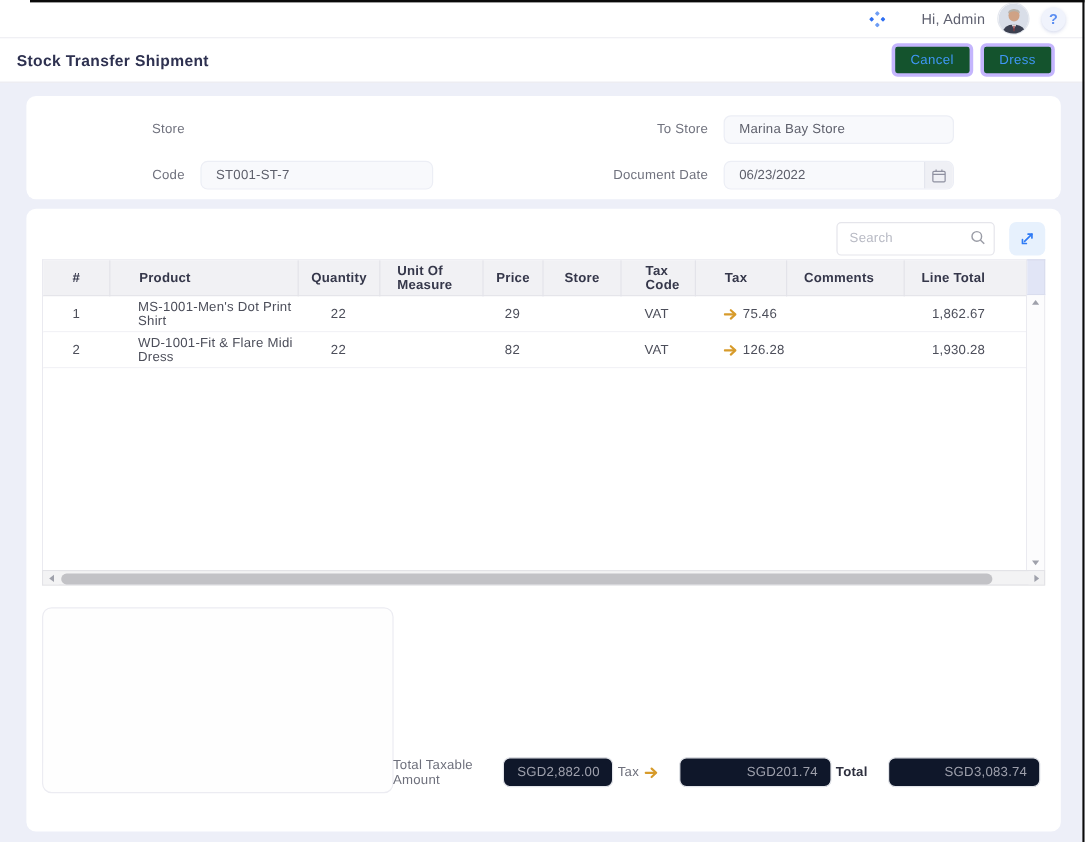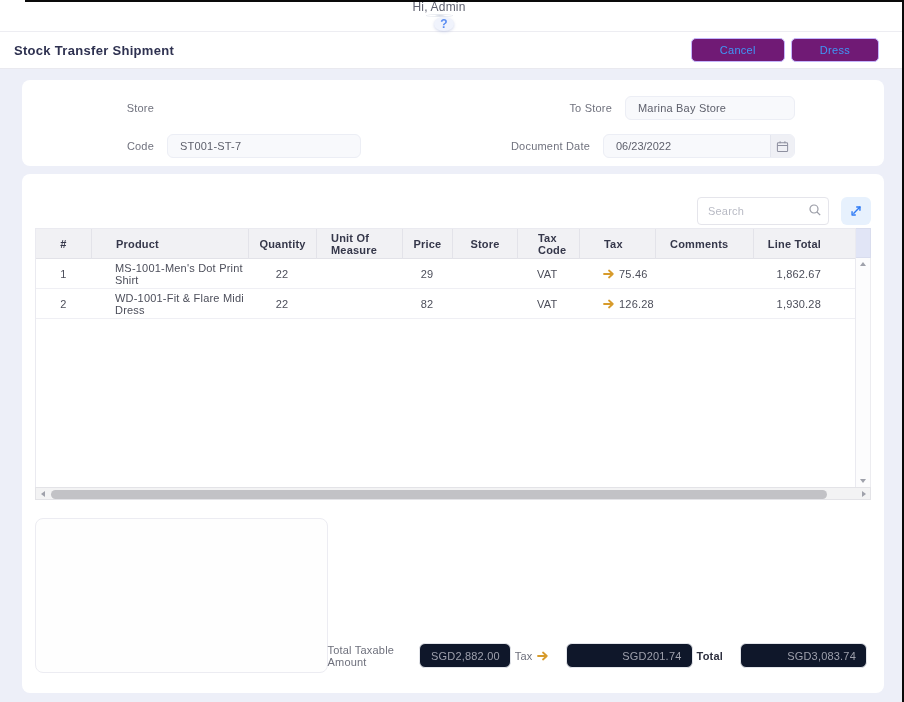--- a/index.html
+++ b/index.html
@@ -5,52 +5,52 @@
   * { margin:0; padding:0; box-sizing:border-box; }
   html,body { background:#fff; }
   body { font-family:"Liberation Sans", sans-serif; letter-spacing:.2px; }
   .screen { position:relative; width:904px; height:702px; background:#edeff8; overflow:hidden; }
 
   
   .frame-top { position:absolute; top:0; left:25px; right:0; height:2px; background:#0a0a0a; z-index:50; }
   .frame-right { position:absolute; top:0; right:0; width:2px; bottom:0; background:#0a0a0a; z-index:50; }
 
   
-  .topbar { height:32px; background:#fff; display:flex; align-items:center; justify-content:flex-end; padding-right:16px; border-bottom:1px solid #ededf2;flex-direction:column; }
+  .topbar { height:32px; background:#fff; display:flex; align-items:center; justify-content:flex-end; padding-right:16px; border-bottom:1px solid #ededf2; }
   .dots-icon { width:14px; height:14px; margin-right:30px; }
   .greeting { font-size:12px; color:#5f6170; margin-right:10px; }
   .avatar { width:27px; height:27px; border-radius:50%; overflow:hidden; margin-right:10px; border:1px solid #e4e7ee; }
   .help-btn { width:20px; height:20px; border-radius:50%; background:#f0f3fc; box-shadow:0 1px 3px rgba(80,100,180,.25); color:#5a8df2; font-size:12px; font-weight:bold; display:flex; align-items:center; justify-content:center; cursor:pointer; }
 
   
   .titlebar { height:37px; background:#fff; display:flex; align-items:center; justify-content:space-between; padding:0 25px 0 14px; border-bottom:1px solid #e9e9ef; }
   .page-title { font-size:13px; font-weight:bold; color:#2e3150; letter-spacing:.3px; }
   .tb-actions { display:flex; gap:6px; }
-  .btn { background:#701a75; border:1px solid #c4b5fd; color:#3f97f6; font-size:11px; font-family:inherit; letter-spacing:.3px; padding:5px 28px; border-radius:5px; cursor:pointer; }
+  .btn { background:#14532d; border:3px solid #c4b5fd; color:#3f97f6; font-size:11px; font-family:inherit; letter-spacing:.3px; padding:5px 13px; border-radius:5px; cursor:pointer; }
 
   
   .content { padding:11px 20px 0 22px; }
   .card { background:#fff; border-radius:8px; }
 
   
   .form-card { height:86px; padding-top:16px; margin-bottom:8px; }
   .frow { display:flex; align-items:center; height:24px; margin-bottom:14px; }
   .flabel { font-size:11px; color:#70727e; text-align:right; }
   .flabel.l1 { width:145px; padding-right:13px; }
   .flabel.l2 { flex:1; padding-right:13px; }
   .finput { height:24px; background:#f8f9fc; border:1px solid #eceef5; border-radius:6px; font-size:11px; font-family:inherit; letter-spacing:.2px; color:#5e606c; padding:0 12px; outline:none; }
   .w1 { width:194px; }
-  .w2 { width:170px; margin-right:89px; }
+  .w2 { width:192px; margin-right:89px; }
   .date-wrap { display:flex; width:192px; margin-right:89px; height:24px; border:1px solid #eceef5; border-radius:6px; overflow:hidden; background:#f8f9fc; }
   .date-wrap input { flex:1; border:none; background:transparent; font-size:11px; font-family:inherit; color:#5e606c; padding:0 12px; outline:none; }
   .cal-btn { width:30px; background:#eff0f5; border:none; border-left:1px solid #e4e6ee; display:flex; align-items:center; justify-content:center; cursor:pointer; }
 
   
   .table-card { height:519px; padding:11px 13px 0 13px; }
-  .toolbar { height:28px; display:flex; justify-content:flex-end; align-items:center; gap:12px; margin-bottom:3px;margin-top:12px; }
+  .toolbar { height:28px; display:flex; justify-content:flex-end; align-items:center; gap:12px; margin-bottom:3px; }
   .search-wrap { position:relative; width:132px; height:28px; }
   .search-wrap input { width:100%; height:100%; border:1px solid #e5e5eb; border-radius:4px; font-size:11px; font-family:inherit; letter-spacing:.2px; color:#5e606c; padding:0 26px 0 10px; outline:none; }
   .search-wrap input::placeholder { color:#b8bac4; }
   .search-glyph { position:absolute; right:7px; top:6px; }
   .expand-btn { width:30px; height:28px; background:#e7f1fd; border:none; border-radius:6px; display:flex; align-items:center; justify-content:center; cursor:pointer; }
 
   
   .table-zone { display:flex; width:836px; }
   .grid-main { width:821px; border:1px solid #eaeaf0; border-bottom:none; }
   .trow { display:grid; grid-template-columns:55px 157px 68px 86px 50px 65px 62px 76px 98px 102px; align-items:center; height:30px; border-bottom:1px solid #efeff4; background:#fff; }

